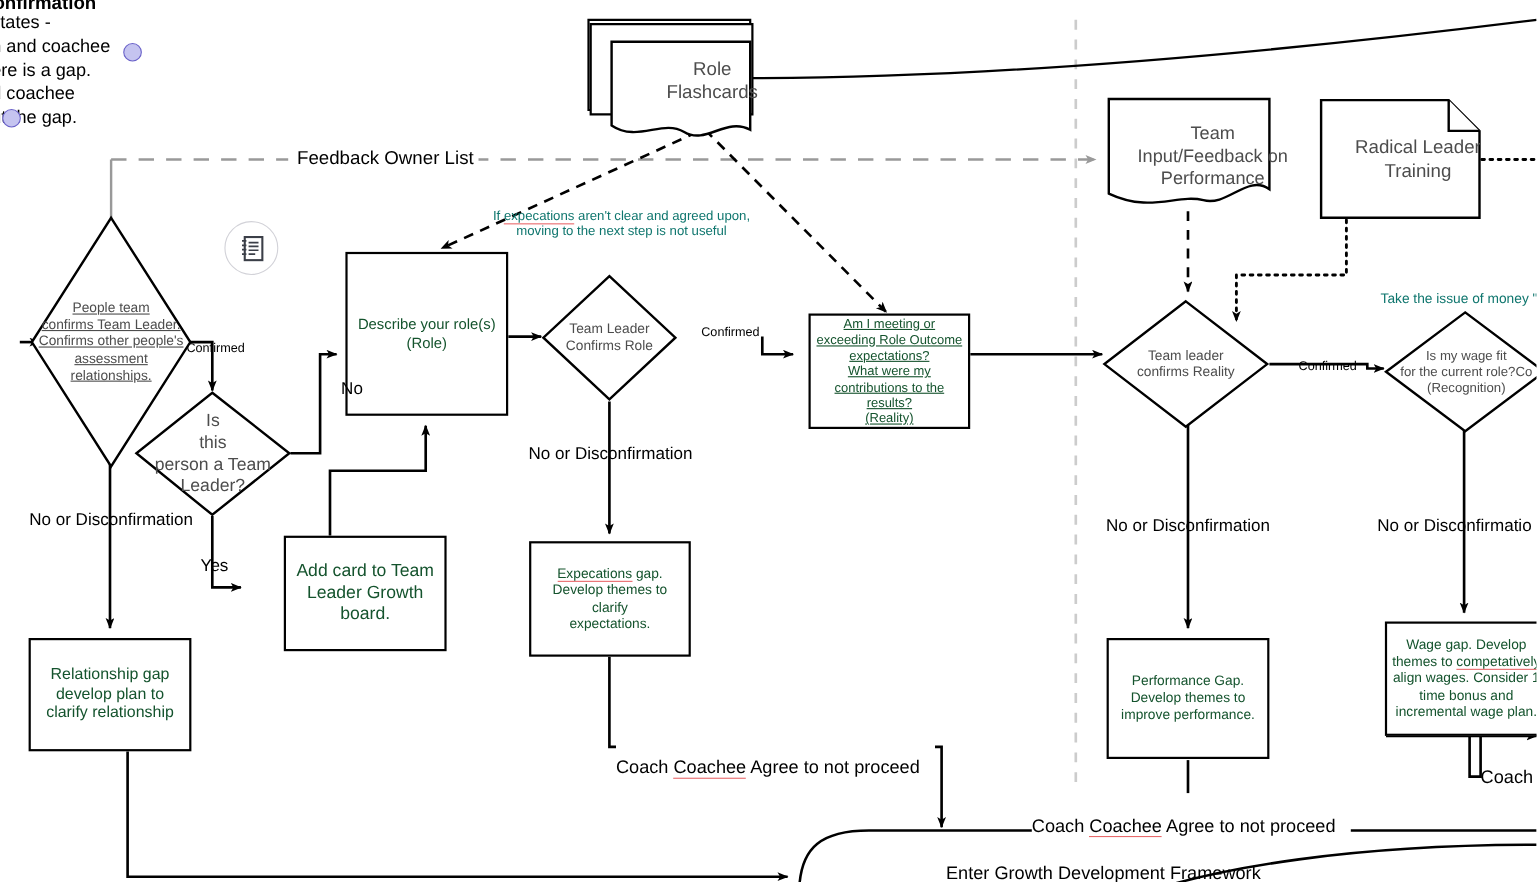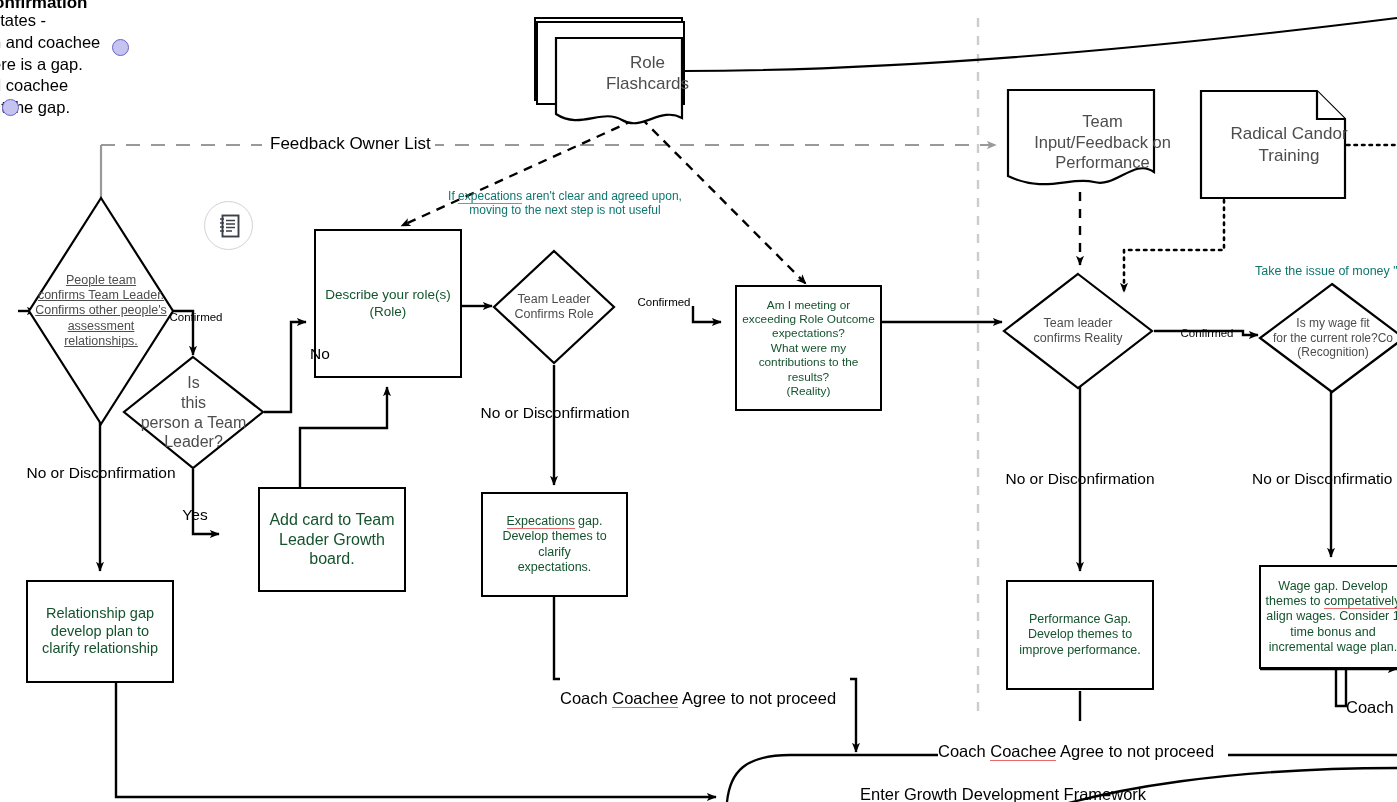--- a/index.html
+++ b/index.html
@@ -140,21 +140,21 @@
 Performance</span>
     </div>
   </div>
 
   <div class="shape-wrap" style="left:1199px;top:89px;width:148px;height:111px;">
     <svg width="148" height="111" viewBox="0 0 148 111">
       <path d="M2,2 H118 L146,30 V109 H2 Z" fill="#fff" stroke="#000" stroke-width="2.2"></path>
       <path d="M118,2 L118,30 L146,30" fill="#fff" stroke="#000" stroke-width="2.2"></path>
     </svg>
     <div class="shape-txt" style="font-size:17px;">
-      <span style="white-space:pre-line;">Radical Candor
+      <span style="white-space:pre-line;">Radical Leader
 Training</span>
     </div>
   </div>
 
   <div class="diamond-wrap" style="left:26px;top:195px;width:150px;height:232px;">
     <svg width="150" height="232" viewBox="0 0 150 232">
       <path d="M75,3 L147,116 L75,229 L3,116 Z" fill="#fff" stroke="#000" stroke-width="2.2"></path>
     </svg>
     <div class="diamond-txt" style="font-size:12.5px;text-decoration:underline;">
       <span style="white-space:pre-line;">People team
@@ -185,21 +185,21 @@
   <div class="diamond-wrap" style="left:492px;top:249px;width:124px;height:116px;">
     <svg width="124" height="116" viewBox="0 0 124 116">
       <path d="M62,2 L122,58 L62,114 L2,58 Z" fill="#fff" stroke="#000" stroke-width="2.2"></path>
     </svg>
     <div class="diamond-txt" style="font-size:12.5px;">
       <span style="white-space:pre-line;">Team Leader
 Confirms Role</span>
     </div>
   </div>
 
-  <div class="node rect" style="left:735px;top:285px;width:147px;height:126px;">
+  <div class="node rect" style="left:735px;top:285px;width:147px;height:105px;text-decoration:underline;">
     <span class="nlabel" style="font-size:11.8px;white-space:pre-line;">Am I meeting or
 exceeding Role Outcome
 expectations?
 What were my
 contributions to the
 results?
 (Reality)</span>
   </div>
 
   <div class="diamond-wrap" style="left:1002px;top:272px;width:152px;height:118px;">

